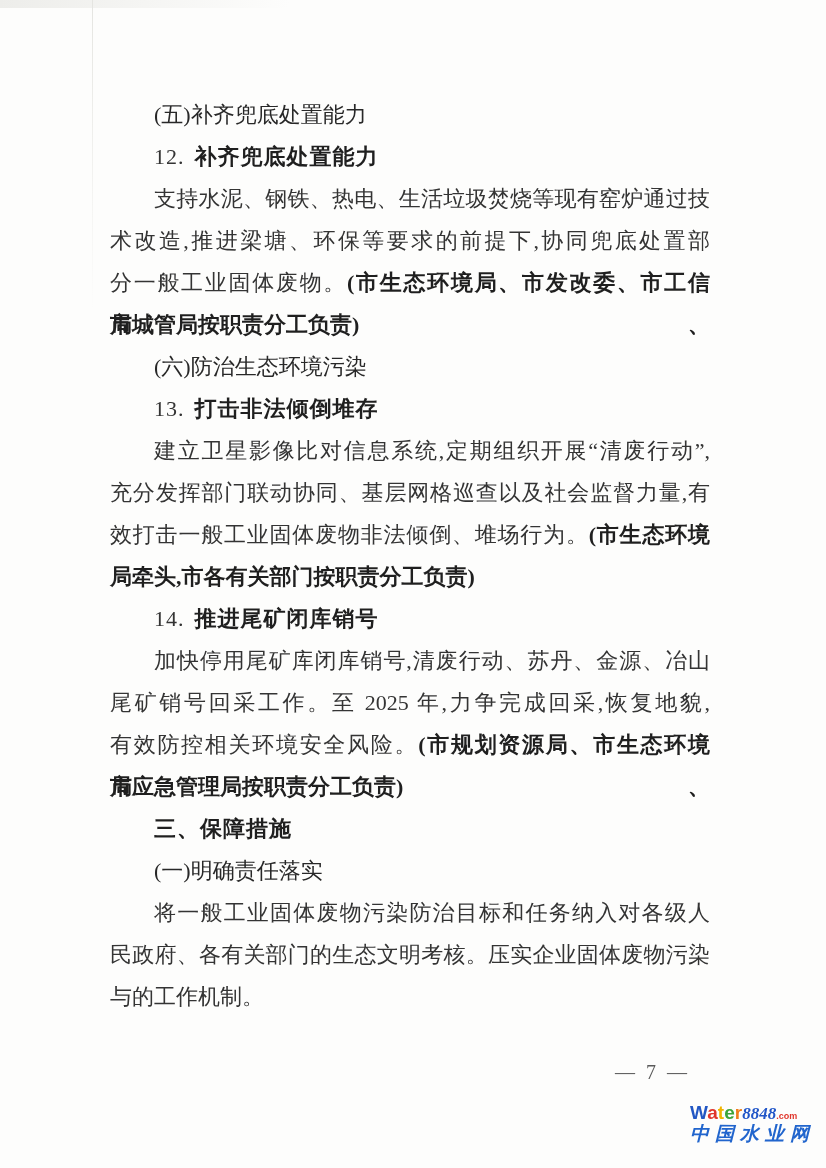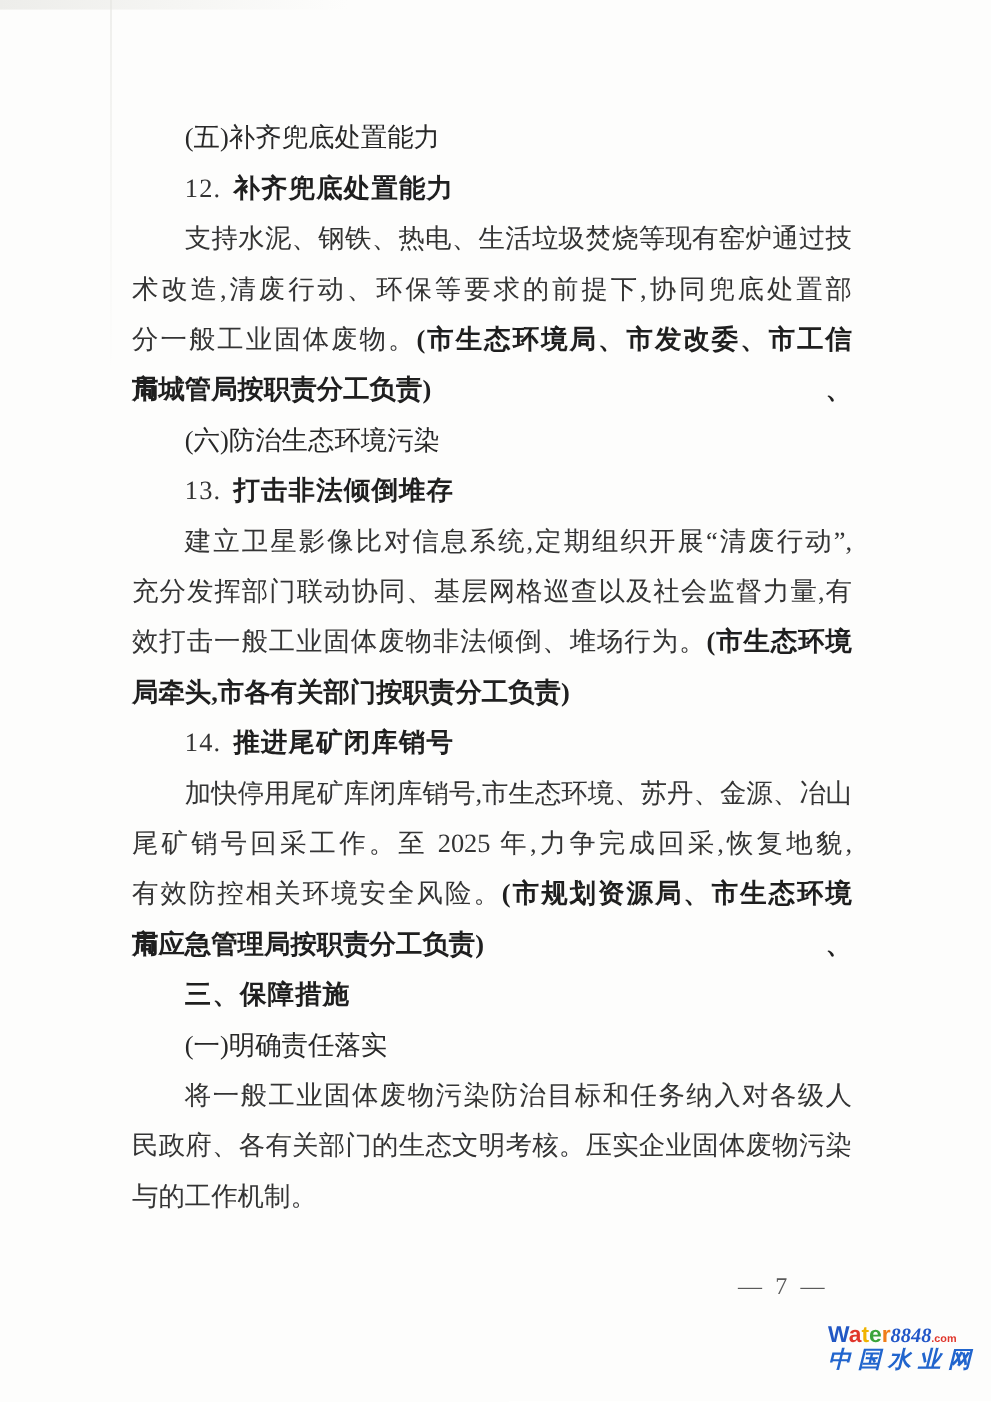--- a/index.html
+++ b/index.html
@@ -49,31 +49,31 @@
 <body>
 
 <div class="page">
   <div class="artifact-top"></div>
   <div class="artifact-left"></div>
 
   <div class="content">
       <div class="line heading-kai"><span class="seg">(五)补齐兜底处置能力</span></div>
       <div class="line heading-num"><span class="seg num">12.</span><span class="seg bold-seg">补齐兜底处置能力</span></div>
       <div class="line body-line first"><span class="seg">支持水泥、钢铁、热电、生活垃圾焚烧等现有窑炉通过技</span></div>
-      <div class="line body-line"><span class="seg">术改造,清废行动、环保等要求的前提下,协同兜底处置部</span></div>
+      <div class="line body-line"><span class="seg">术改造,推进梁塘、环保等要求的前提下,协同兜底处置部</span></div>
       <div class="line body-line"><span class="seg">分一般工业固体废物。</span><span class="seg bold-seg">(市生态环境局、市发改委、市工信局、</span></div>
       <div class="line body-line last"><span class="seg bold-seg">市城管局按职责分工负责)</span></div>
       <div class="line heading-kai"><span class="seg">(六)防治生态环境污染</span></div>
       <div class="line heading-num"><span class="seg num">13.</span><span class="seg bold-seg">打击非法倾倒堆存</span></div>
       <div class="line body-line first"><span class="seg">建立卫星影像比对信息系统,定期组织开展“清废行动”,</span></div>
       <div class="line body-line"><span class="seg">充分发挥部门联动协同、基层网格巡查以及社会监督力量,有</span></div>
       <div class="line body-line"><span class="seg">效打击一般工业固体废物非法倾倒、堆场行为。</span><span class="seg bold-seg">(市生态环境</span></div>
       <div class="line body-line last"><span class="seg bold-seg">局牵头,市各有关部门按职责分工负责)</span></div>
       <div class="line heading-num"><span class="seg num">14.</span><span class="seg bold-seg">推进尾矿闭库销号</span></div>
-      <div class="line body-line first"><span class="seg">加快停用尾矿库闭库销号,市生态环境、苏丹、金源、冶山</span></div>
+      <div class="line body-line first"><span class="seg">加快停用尾矿库闭库销号,清废行动、苏丹、金源、冶山</span></div>
       <div class="line body-line"><span class="seg">尾矿销号回采工作。至 2025 年,力争完成回采,恢复地貌,</span></div>
       <div class="line body-line"><span class="seg">有效防控相关环境安全风险。</span><span class="seg bold-seg">(市规划资源局、市生态环境局、</span></div>
       <div class="line body-line last"><span class="seg bold-seg">市应急管理局按职责分工负责)</span></div>
       <div class="line heading-hei"><span class="seg bold-seg">三、保障措施</span></div>
       <div class="line heading-kai"><span class="seg">(一)明确责任落实</span></div>
       <div class="line body-line first"><span class="seg">将一般工业固体废物污染防治目标和任务纳入对各级人</span></div>
       <div class="line body-line"><span class="seg">民政府、各有关部门的生态文明考核。压实企业固体废物污染</span></div>
       <div class="line body-line last"><span class="seg">与的工作机制。</span></div>
     </div>
 

